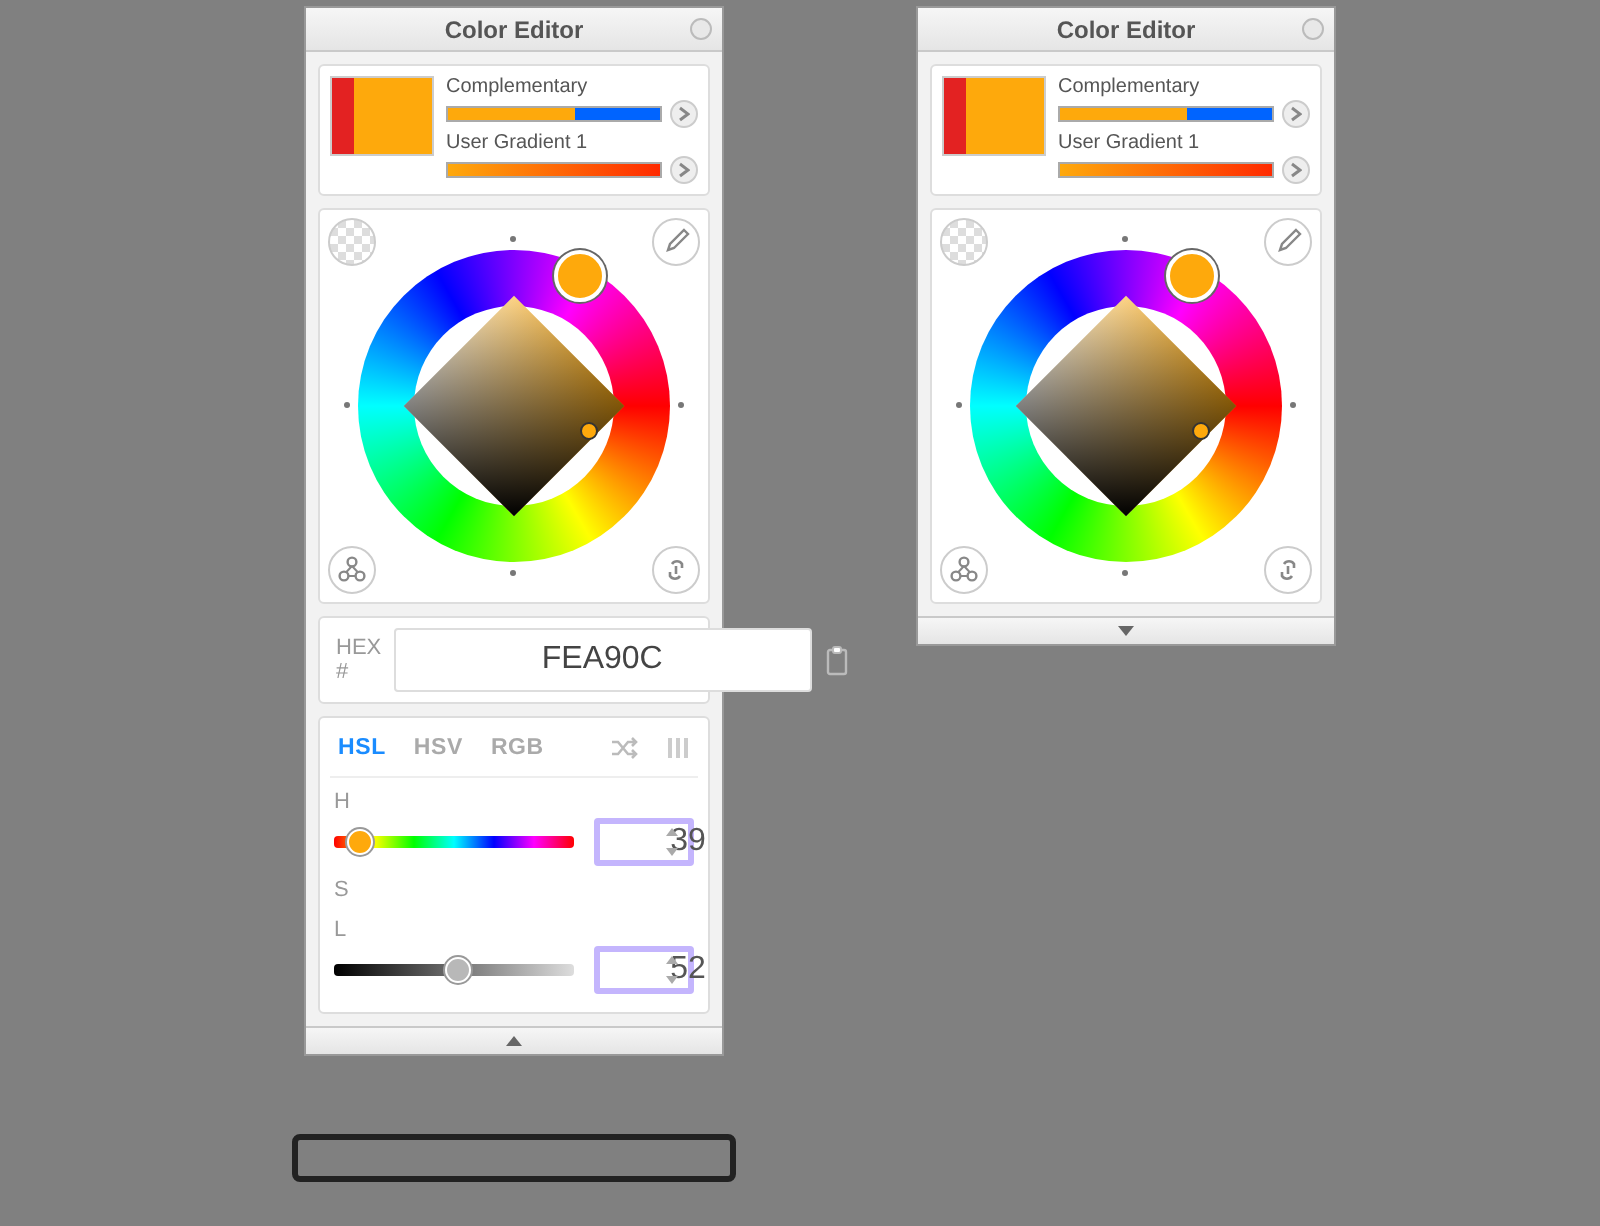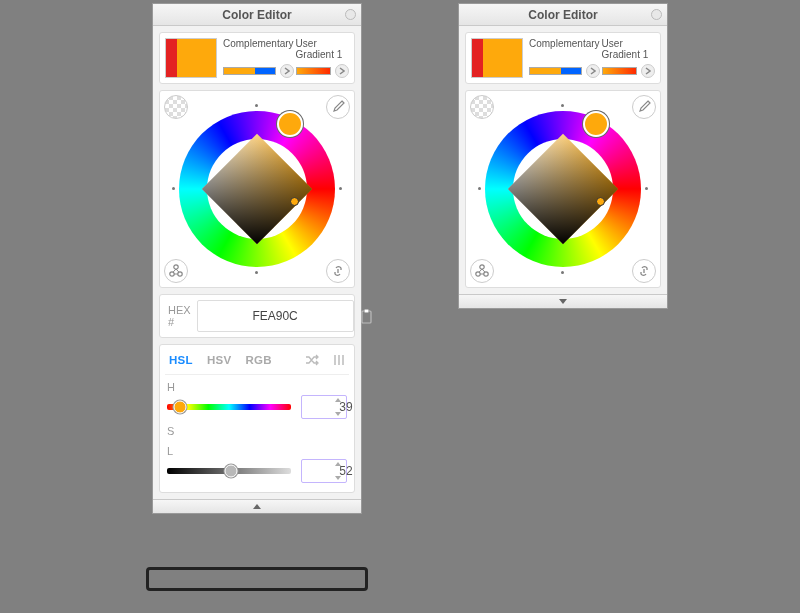--- a/index.html
+++ b/index.html
@@ -66,21 +66,21 @@
     border: 1px solid #ccc;
     position: relative;
   }
   .main-swatch::before {
     content: "";
     position: absolute;
     left: 0; top: 0; bottom: 0;
     width: 11px;
     background: #e32222;
   }
-  .grad-col { flex: 1; display: flex; flex-direction: row; gap: 2px; }
+  .grad-col { flex: 1; display: flex; flex-direction: column; gap: 2px; }
   .grad-label { font-size: 10px; color: #555; flex: 1; margin-bottom: 1px; }
   .grad-bar {
     height: 8px; flex: 1;
     border: 0.5px solid #aaa;
   }
   .grad1 { background: linear-gradient(to right, #fea90c 0%, #fea90c 60%, #0064ff 60%, #0064ff 100%); }
   .grad2 { background: linear-gradient(to right, #fea90c, #ff2a00); }
   .grad-arrow {
     width: 14px; height: 14px;
     border-radius: 50%;
@@ -148,21 +148,21 @@
     border:1.5px solid #333;
     background: #fea90c;
     left: 117px; top: 92px;
   }
 
   
   .hex-card { display:flex; align-items:center; gap:6px; padding:5px 8px; }
   .hex-label { color:#999; font-size:11px; width:48px; }
   .hex-input {
     flex:1; border:1px solid #ddd; border-radius:2px;
-    height:32px; text-align:center; font-size:12px; color:#444;
+    height:32px; text-align:center; font-size:16px; color:#444;
     background:#fff;
   }
   .clip-btn { width:18px;height:20px;color:#bbb;display:flex;align-items:center;justify-content:center; }
 
   
   .tabs { display:flex; gap:14px; align-items:flex-start; padding:4px 4px 8px 4px; border-bottom:1px solid #eee; }
   .tab { font-size:11.5px; color:#aaa; font-weight:600; letter-spacing:0.3px; }
   .tab.active { color:#1a8cff; }
 
   .slider-block { padding: 6px 2px 0 2px; }
@@ -177,23 +177,23 @@
   .thumb {
     position:absolute; top:50%; transform:translate(-50%,-50%);
     width:13px;height:13px;border-radius:50%;
     background:#fea90c;
     border:1.5px solid #fff;
     box-shadow: 0 0 0 1px #999;
   }
   .thumb.grey { background:#b8b8b8; }
   .numbox {
     width:46px; height:24px;
-    border:1px solid #c4b5fd; border-radius:2px;
+    border:3px solid #c4b5fd; border-radius:2px;
     display:flex; align-items:center; justify-content:center;
-    font-size:12px; color:#555; background:#fff;
+    font-size:16px; color:#555; background:#fff;
     position:relative;
     padding-left:44px;
   }
   .numbox .spin {
     position:absolute; right:3px; top:2px; bottom:2px; width:8px;
     display:flex; flex-direction:column; justify-content:space-between;
     color:#999;
   }
 
   

